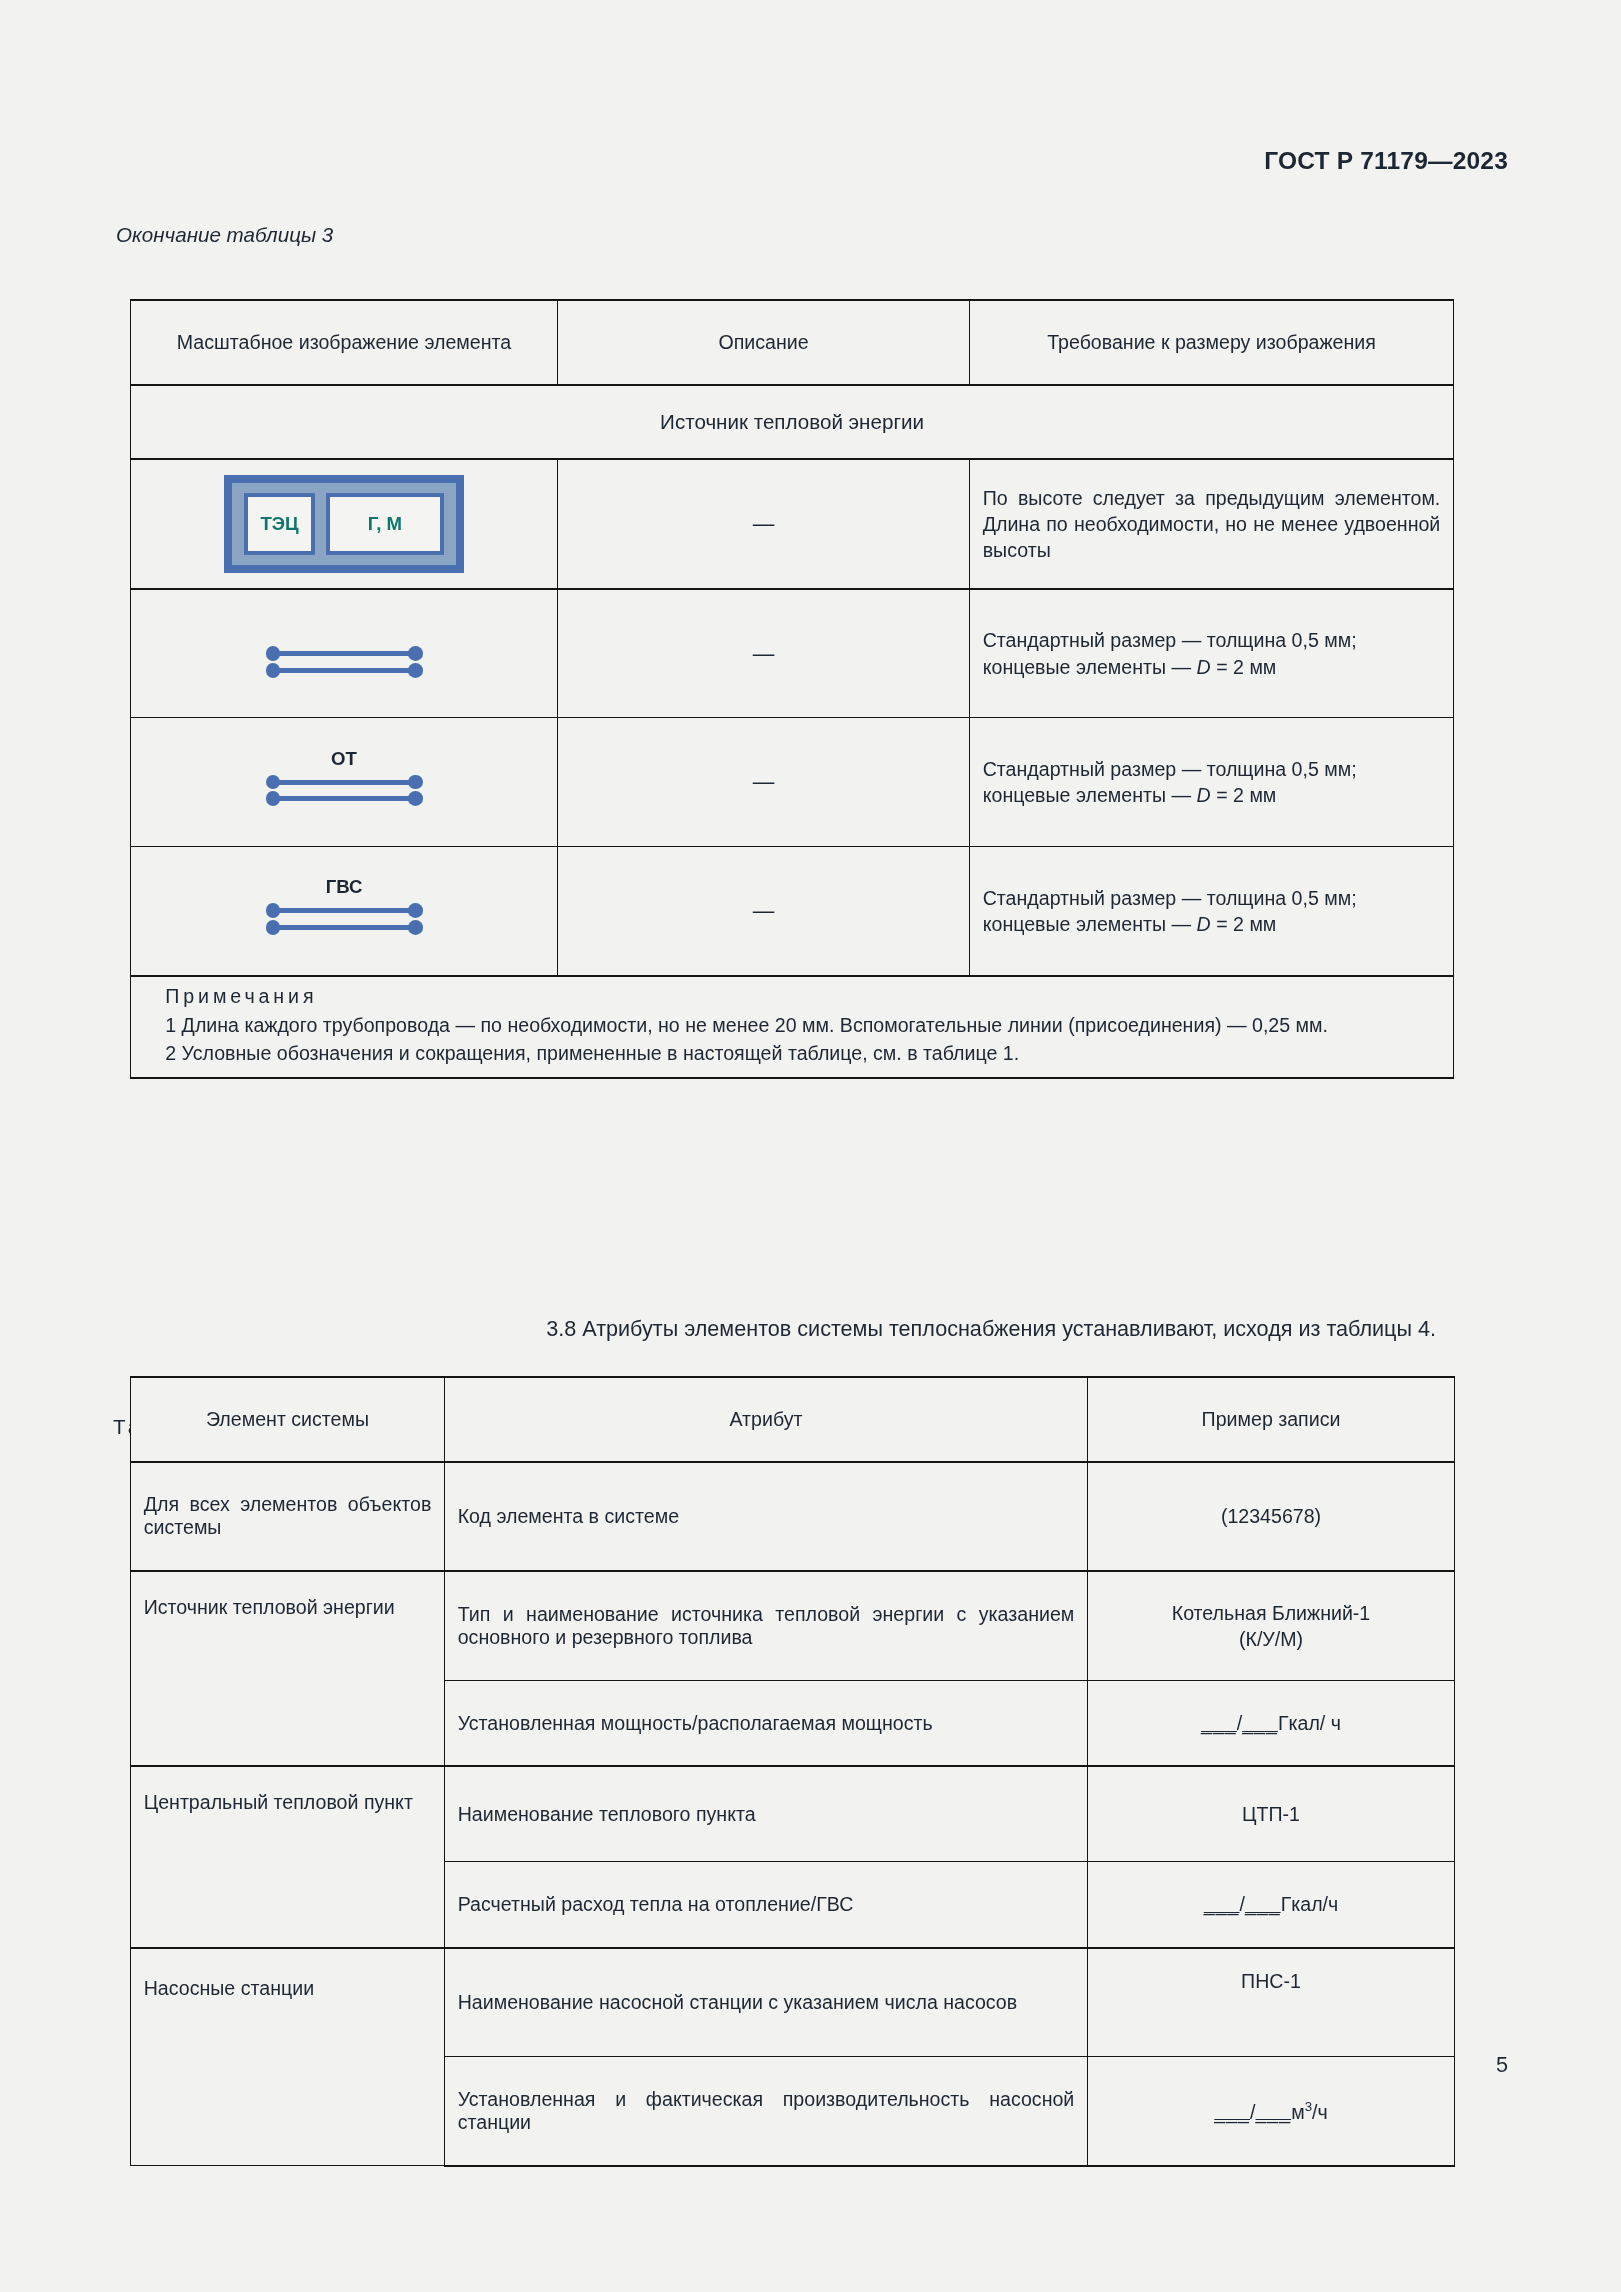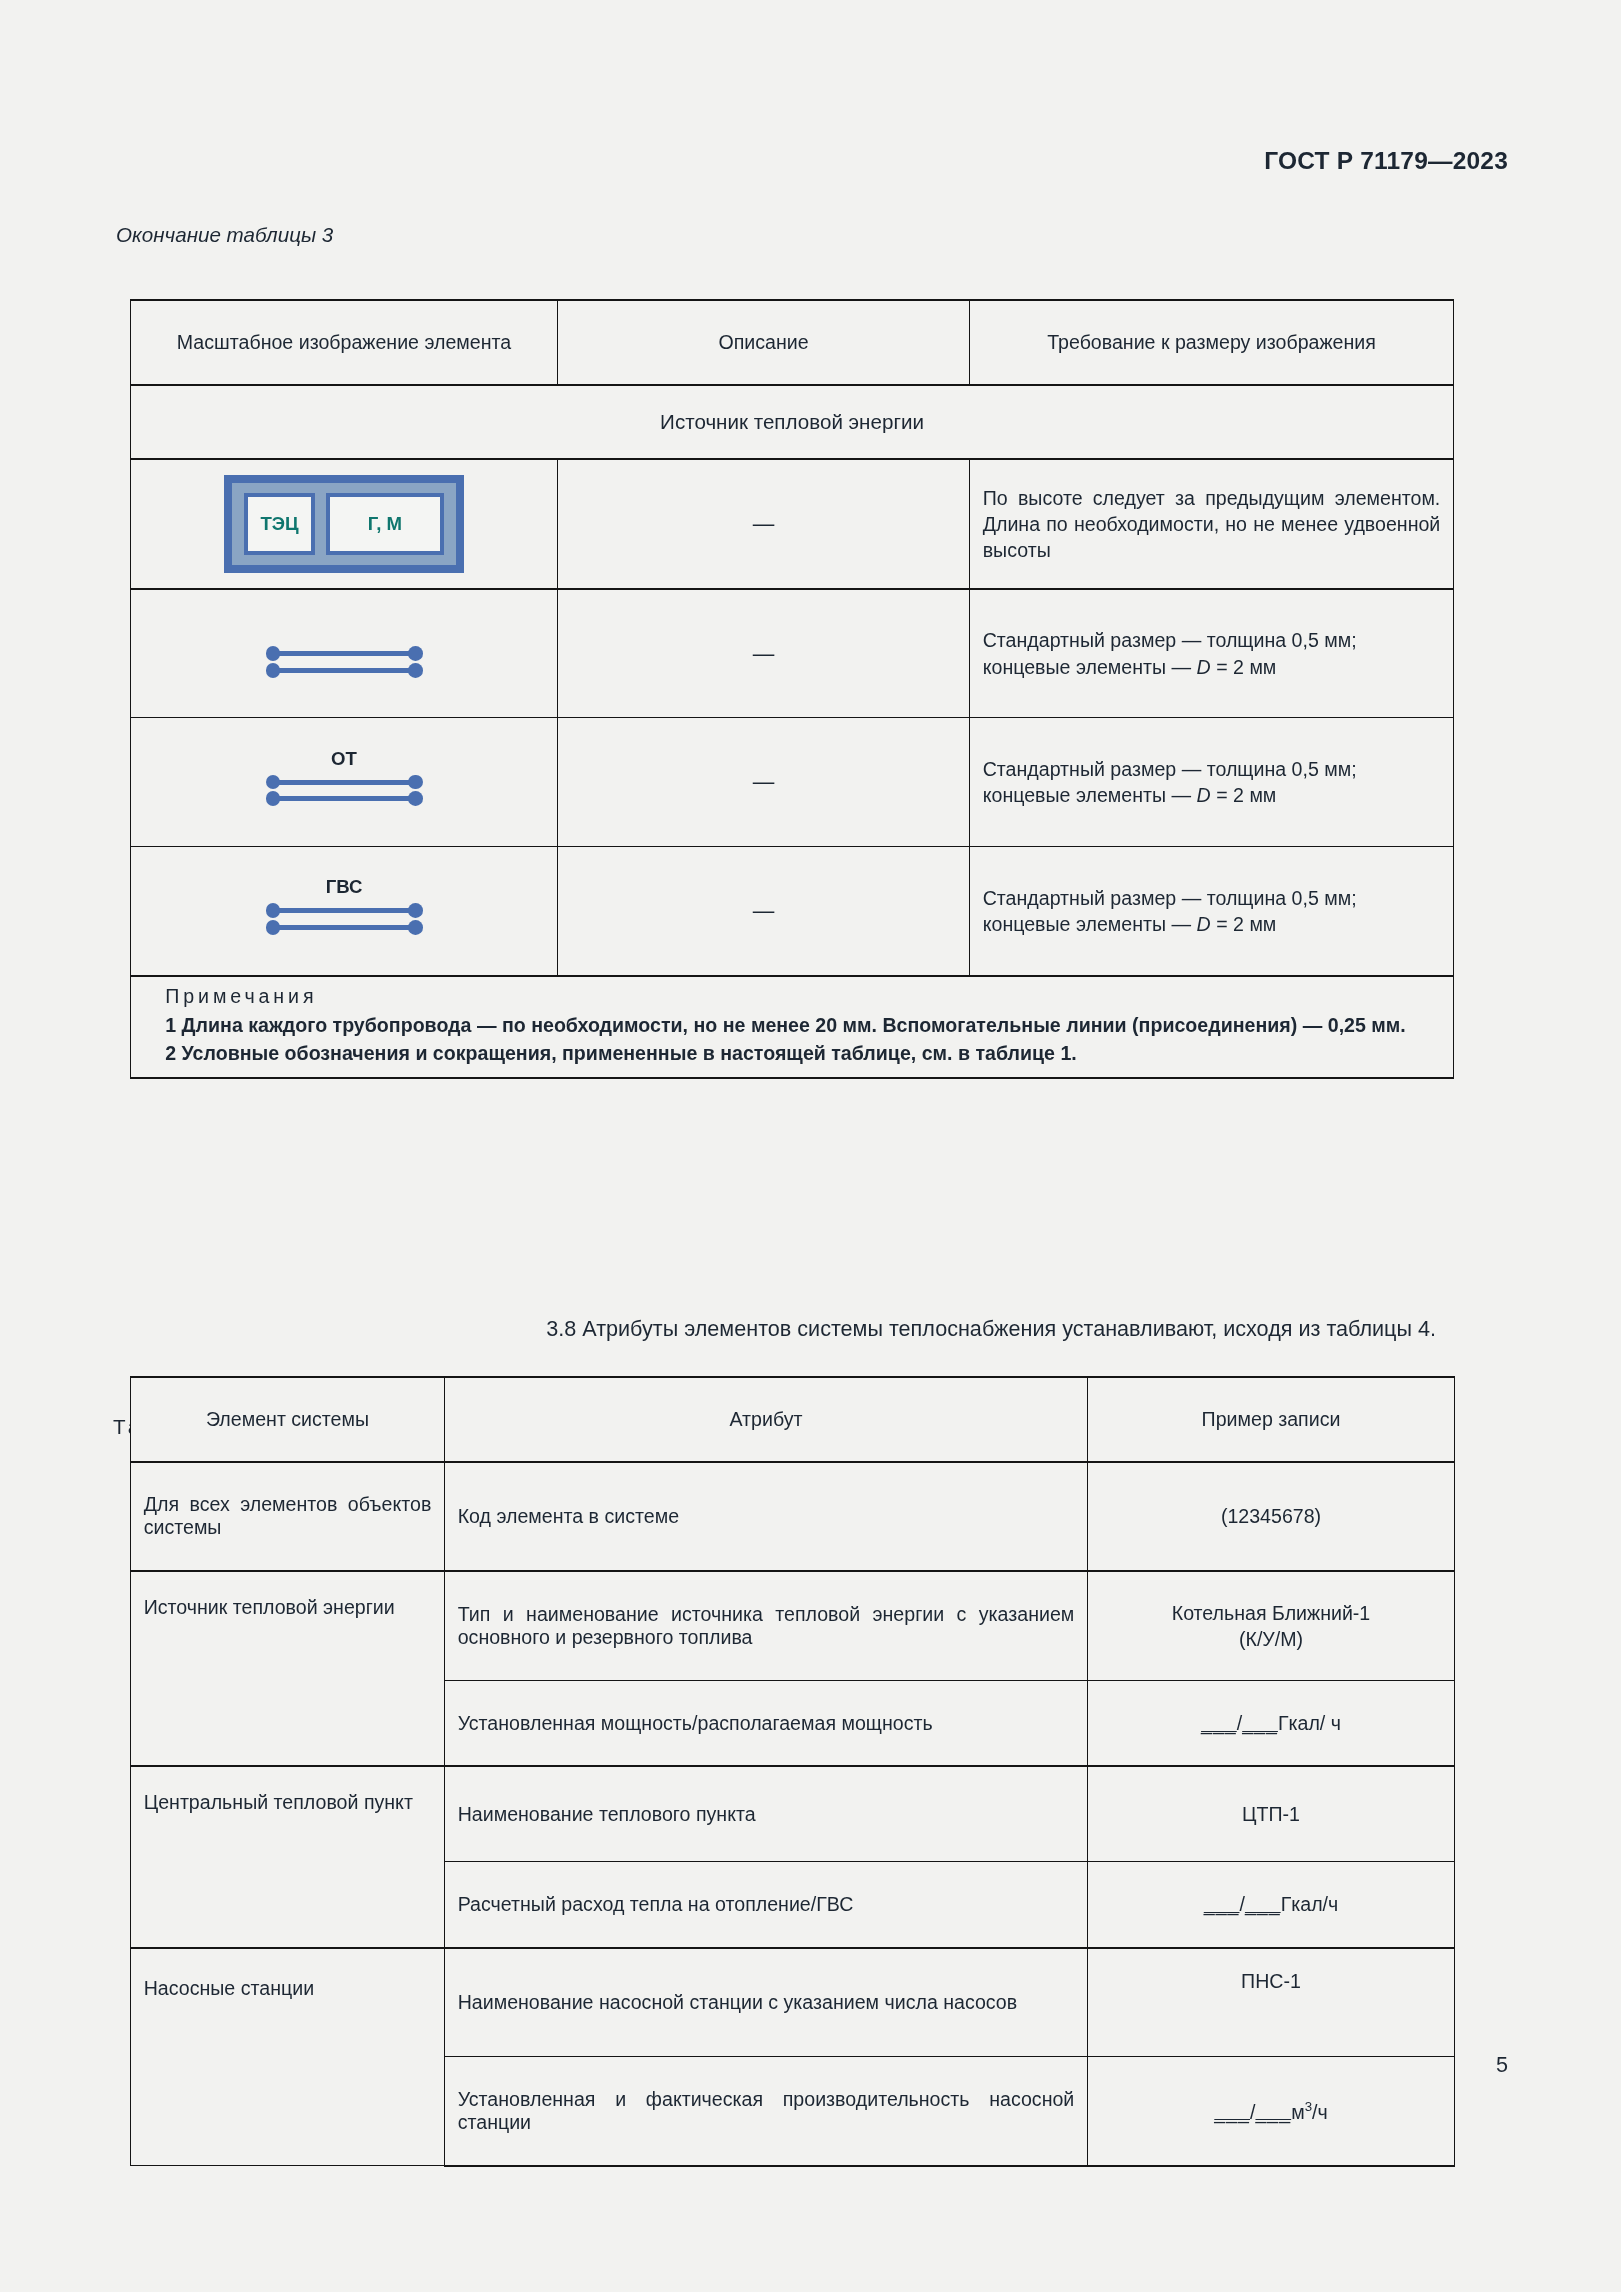--- a/index.html
+++ b/index.html
@@ -186,21 +186,21 @@
   .notes-title {
     letter-spacing: 3.9px;
     margin-bottom: 3.9px;
     padding-left: 21.6px;
   }
   .notes-line {
     line-height: 1.42;
     text-align: justify;
     text-align-last: left;
   }
-  .notes-line.ind { text-indent: 21.6px; font-weight: bold; }
+  .notes-line.ind { text-indent: 21.6px; }
 
   
   .dash { text-align: center; font-size: 21.6px; }
   .ital { font-style: italic; }
   .blank-line { text-decoration: underline; letter-spacing: 1px; }
   sup { font-size: 0.68em; vertical-align: super; }
   .page-num {
     position: absolute;
     right: 113px;
     top: 2052px;

